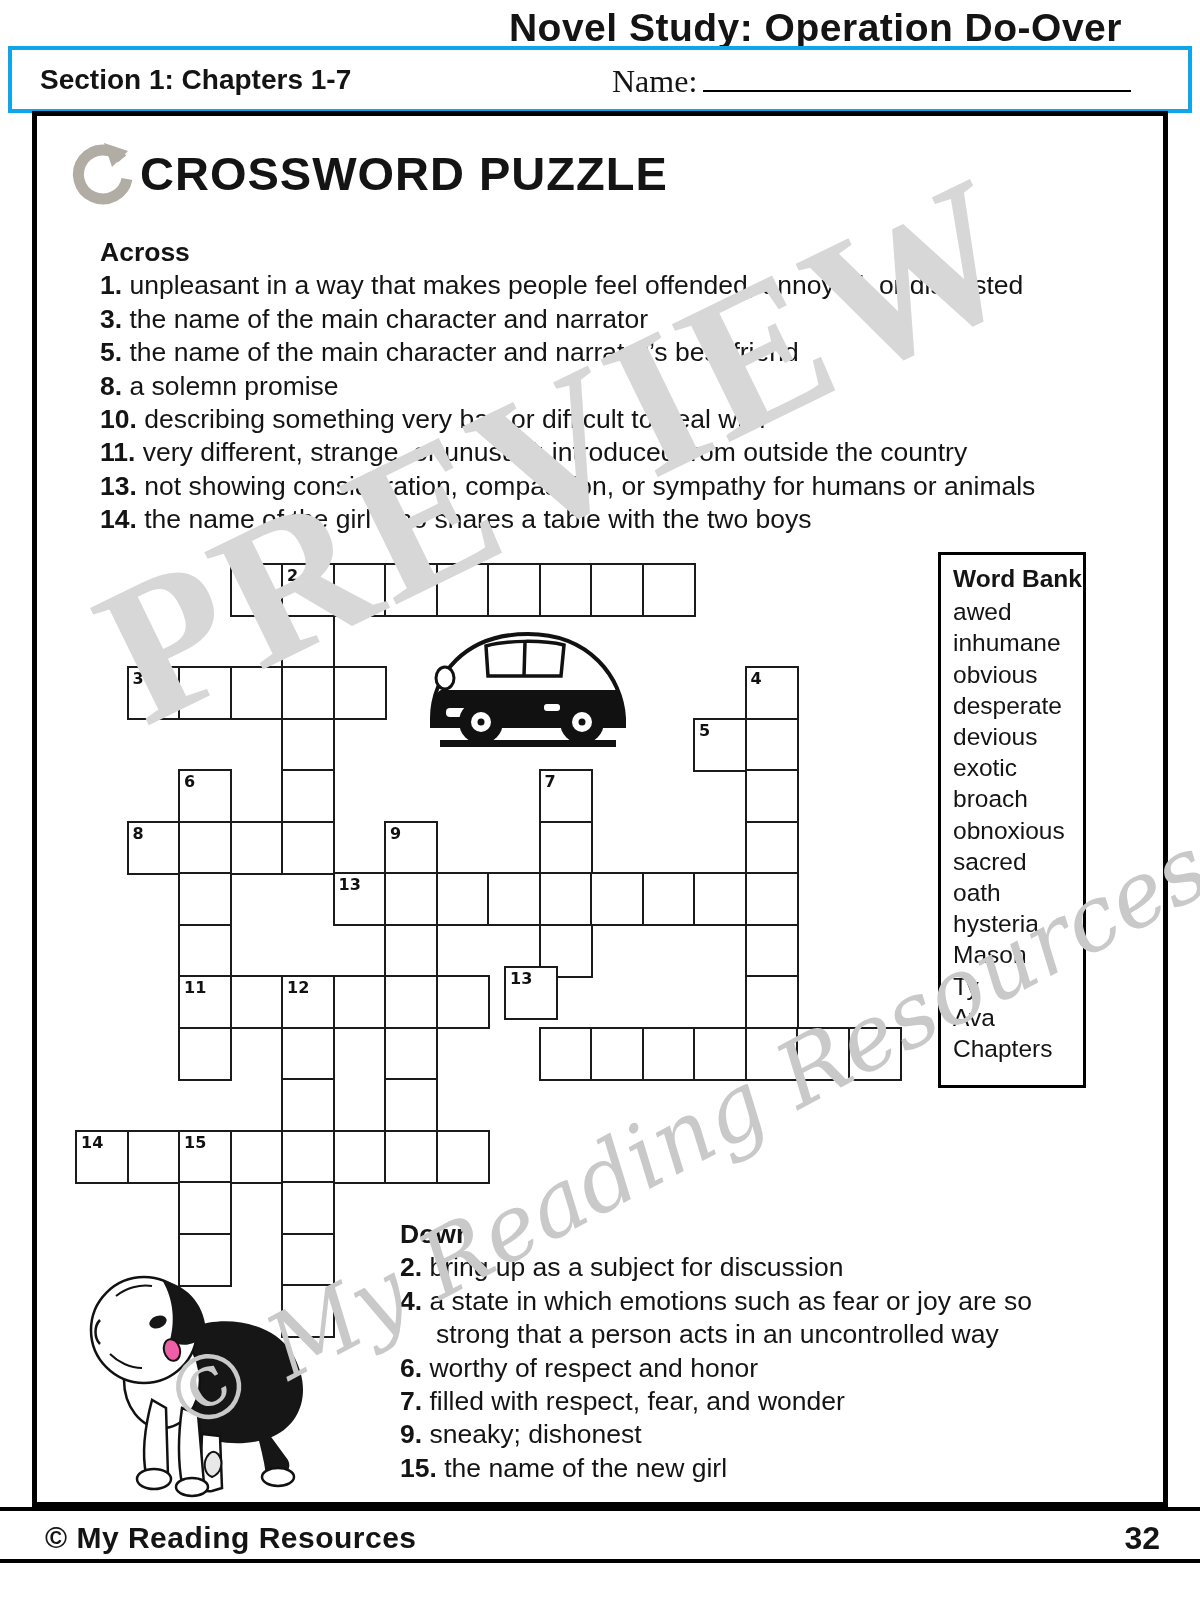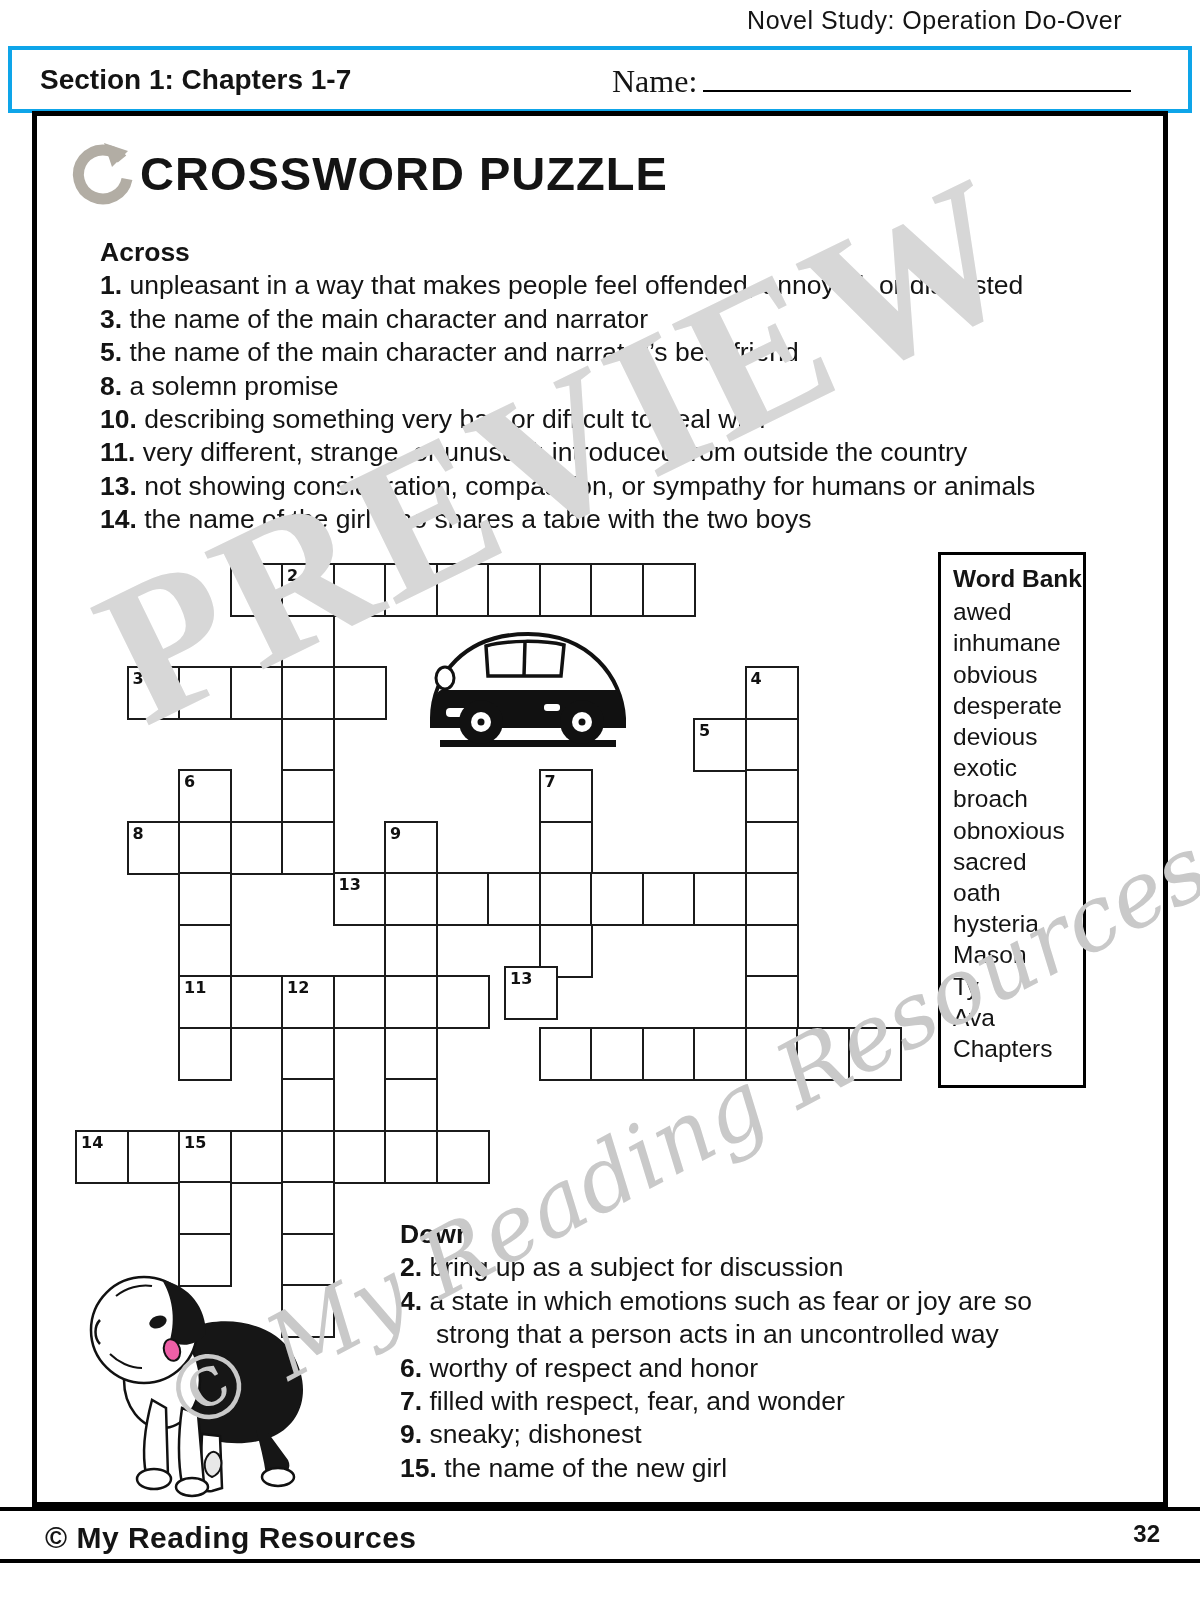--- a/index.html
+++ b/index.html
@@ -1,19 +1,19 @@
 <!DOCTYPE html>
 <html><head>
 <meta charset="utf-8">
 <style>
   html,body{margin:0;padding:0;background:#ffffff;}
   .page{position:relative;width:1200px;height:1600px;background:#fff;overflow:hidden;
         font-family:"Liberation Sans",sans-serif;color:#141414;}
   
-  .novel-title{position:absolute;top:6px;right:78px;font-size:25px;font-weight:400;
+  .novel-title{position:absolute;top:6px;right:78px;font-size:39px;font-weight:700;
                letter-spacing:0.5px;white-space:nowrap;}
   .section-bar{position:absolute;left:8px;top:46px;width:1184px;height:67px;
                border:4px solid #0ea5e9;box-sizing:border-box;background:#fff;}
   .section-label{position:absolute;left:28px;top:14px;font-size:28px;font-weight:700;}
   .name-area{position:absolute;left:600px;top:10px;font-family:"Liberation Serif",serif;
              font-size:32px;white-space:nowrap;}
   .name-line{display:inline-block;width:428px;border-bottom:2.5px solid #000;height:30px;
              margin-left:6px;}
   
   .main-box{position:absolute;left:32px;top:111px;width:1136px;height:1396px;
@@ -45,21 +45,21 @@
               font-weight:700;font-size:200px;letter-spacing:5px;color:#d7d7d7;
               transform:rotate(-26deg);}
   .wm-script{left:110px;top:1118px;width:1015px;font-family:"DejaVu Serif",serif;
              font-style:italic;font-size:90px;color:#c9c9c9;transform:rotate(-28deg);}
   
   .footer-bar{position:absolute;left:0;top:1507px;width:1200px;height:56px;
               border-top:4px solid #000;border-bottom:4px solid #000;box-sizing:border-box;
               background:#fff;}
   .footer-text{position:absolute;left:45px;top:10px;font-size:30px;font-weight:700;
                letter-spacing:0.5px;}
-  .page-number{position:absolute;right:40px;top:9px;font-size:24px;font-weight:700;}
+  .page-number{position:absolute;right:40px;top:9px;font-size:32px;font-weight:700;}
   .art{position:absolute;z-index:1;}
 </style>
 </head>
 <body>
 
 <div class="page">
 
   <div class="novel-title">Novel Study: Operation Do-Over</div>
 
   <div class="section-bar">

